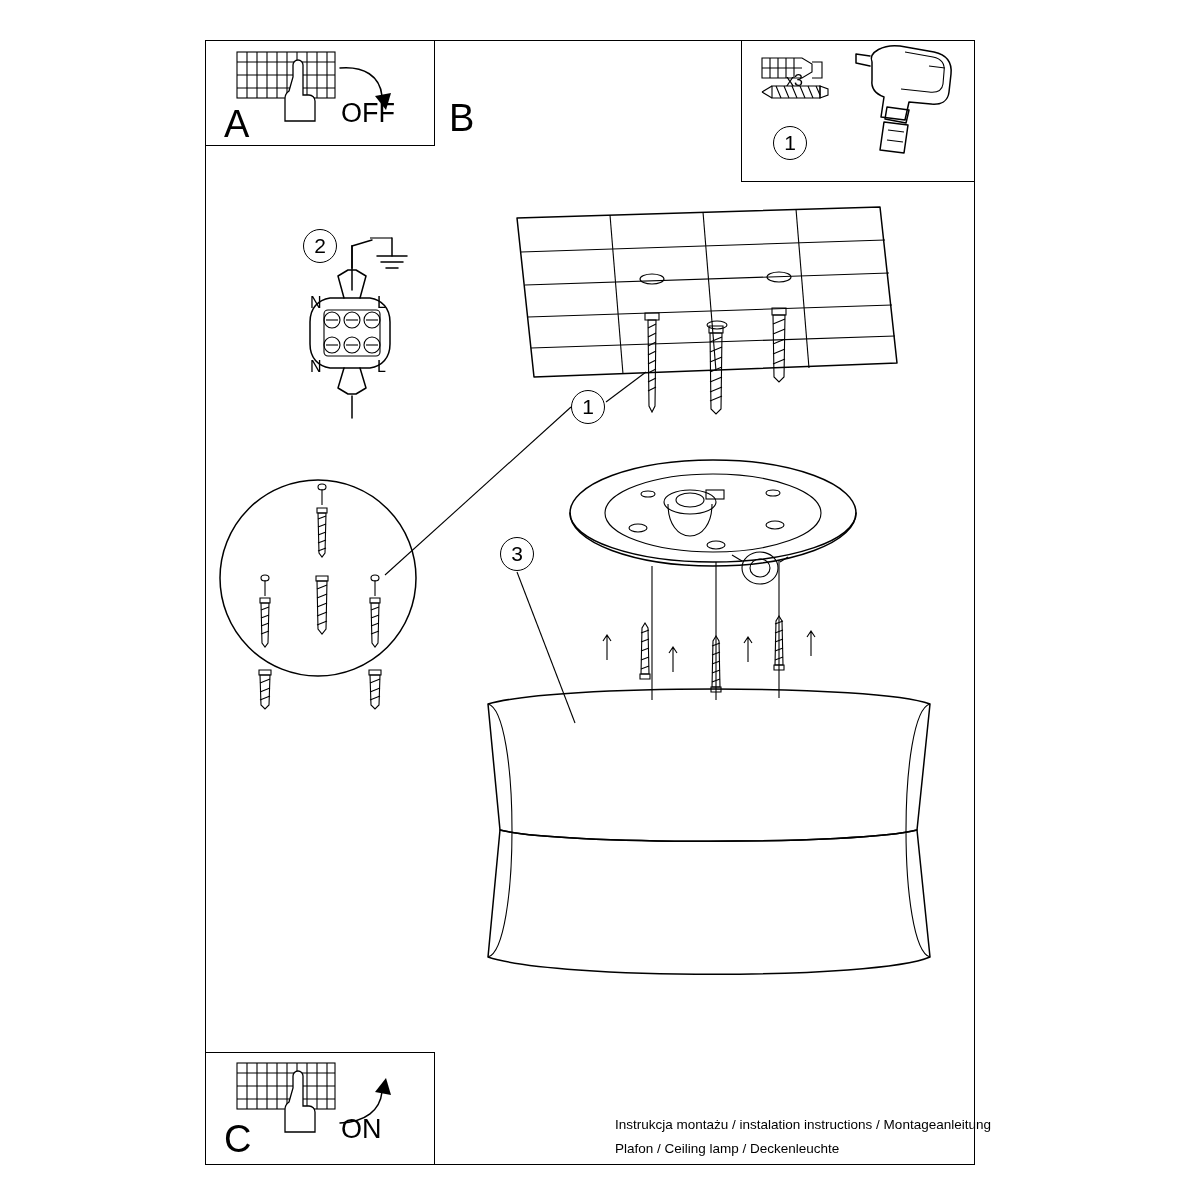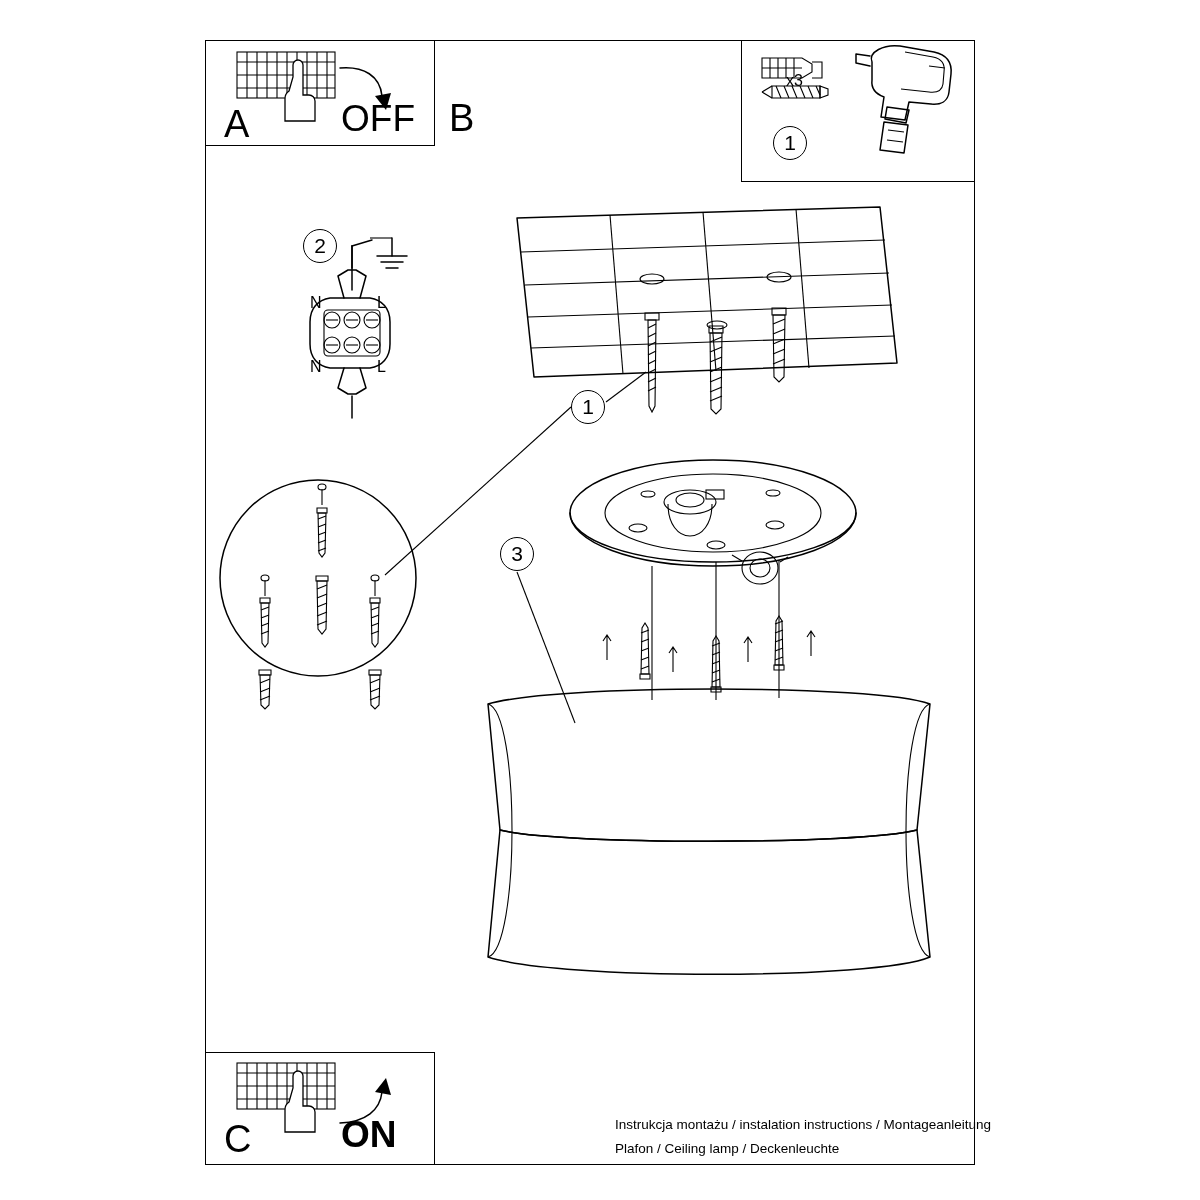--- a/index.html
+++ b/index.html
@@ -39,21 +39,21 @@
     position: absolute;
     font-family: "Liberation Sans", sans-serif;
     color: #000;
     white-space: nowrap;
   }
   .big-letter {
     font-size: 38px;
     font-weight: 400;
   }
   .word {
-    font-size: 37px;
+    font-size: 27px;
     font-weight: 400;
   }
   .callout {
     position: absolute;
     width: 34px;
     height: 34px;
     border: 1.7px solid #000;
     border-radius: 50%;
     box-sizing: border-box;
     display: flex;
@@ -112,21 +112,21 @@
   <div class="box" style="left:205px; top:40px; width:230px; height:106px;"></div>
 
   <div class="box" style="left:741px; top:40px; width:234px; height:142px;"></div>
 
   <div class="box" style="left:205px; top:1052px; width:230px; height:113px;"></div>
 
   <div class="lbl big-letter" style="left:224px; top:103px;">A</div>
   <div class="lbl word" style="left:341px; top:98px;">OFF</div>
   <div class="lbl big-letter" style="left:449px; top:97px;">B</div>
   <div class="lbl big-letter" style="left:224px; top:1118px;">C</div>
-  <div class="lbl word" style="left:341px; top:1114px;font-weight:bold;">ON</div>
+  <div class="lbl word" style="left:341px; top:1114px;">ON</div>
 
   <div class="lbl tiny" style="left:786px; top:72px;">x3</div>
 
   <div class="callout" style="left:773px; top:126px;">1</div>
   <div class="callout" style="left:571px; top:390px;">1</div>
   <div class="callout" style="left:303px; top:229px;">2</div>
   <div class="callout" style="left:500px; top:537px;">3</div>
 
   <div class="lbl tiny" style="left:310px; top:294px;">N</div>
   <div class="lbl tiny" style="left:377px; top:294px;">L</div>

